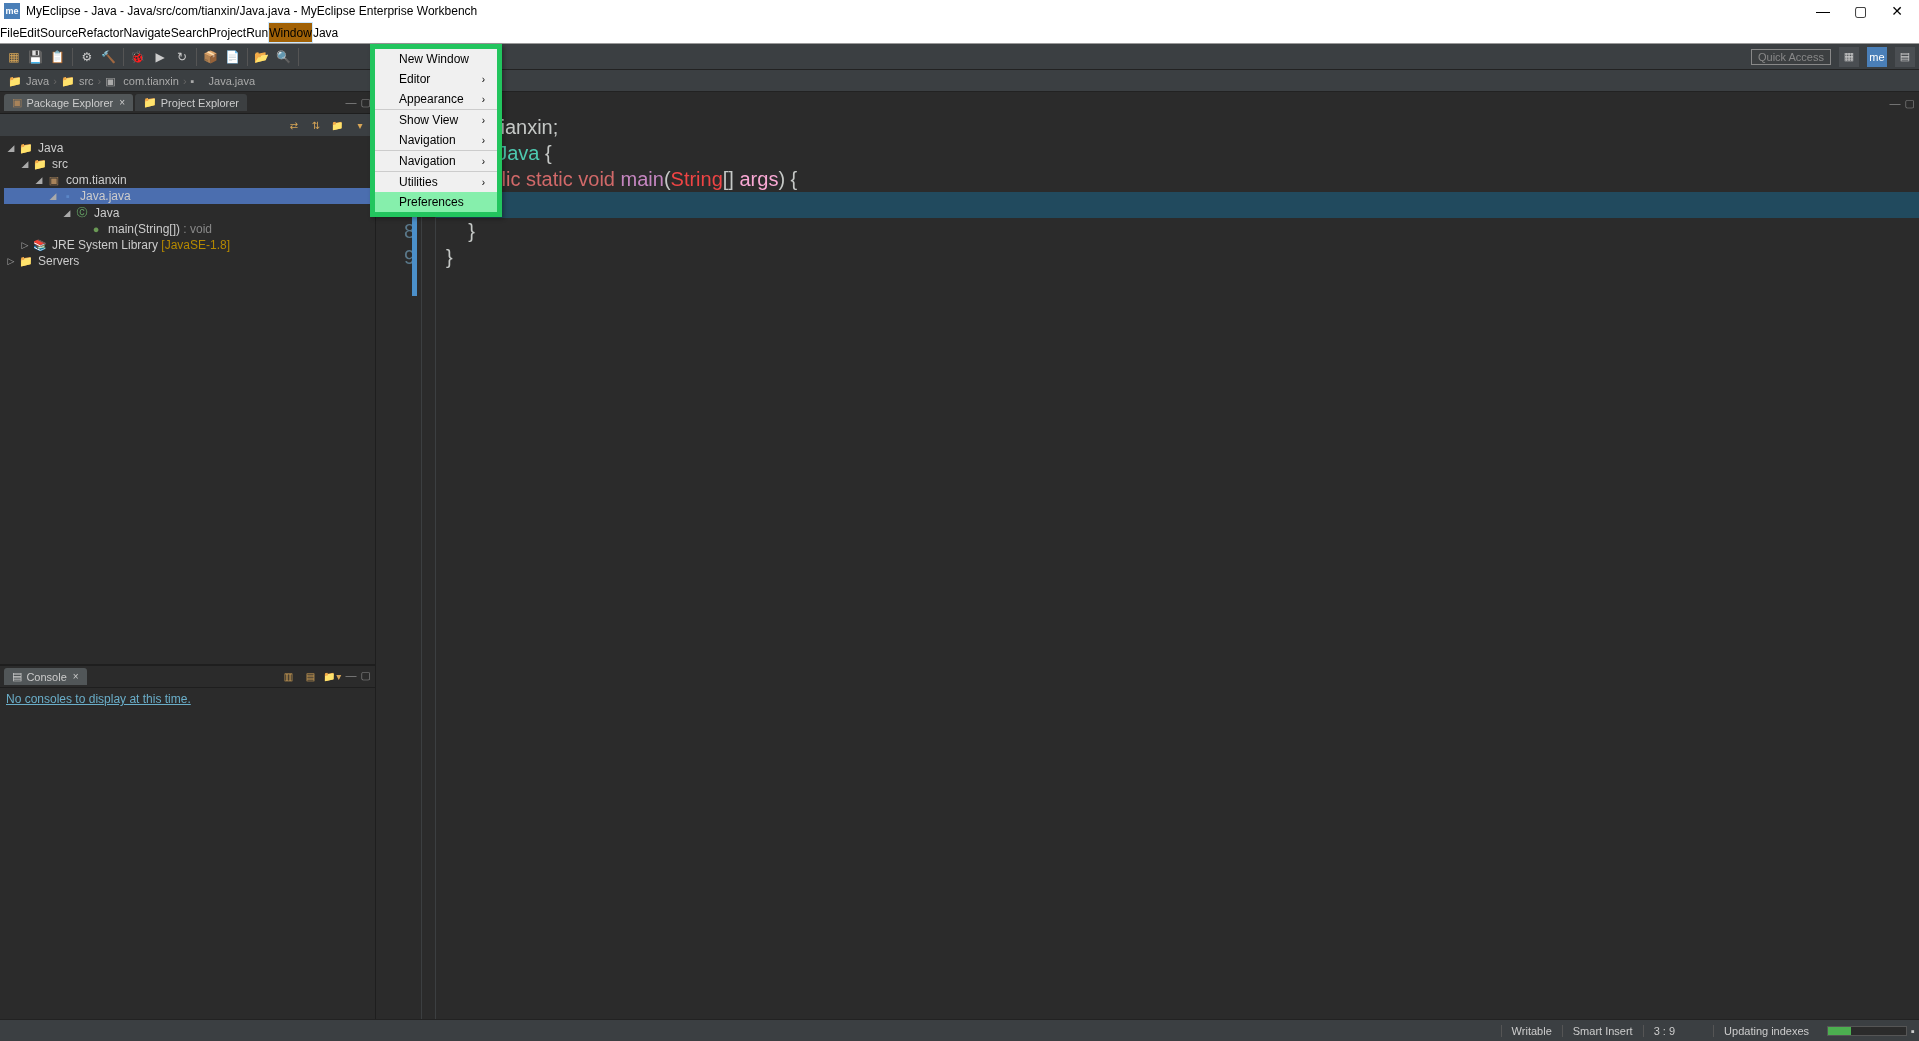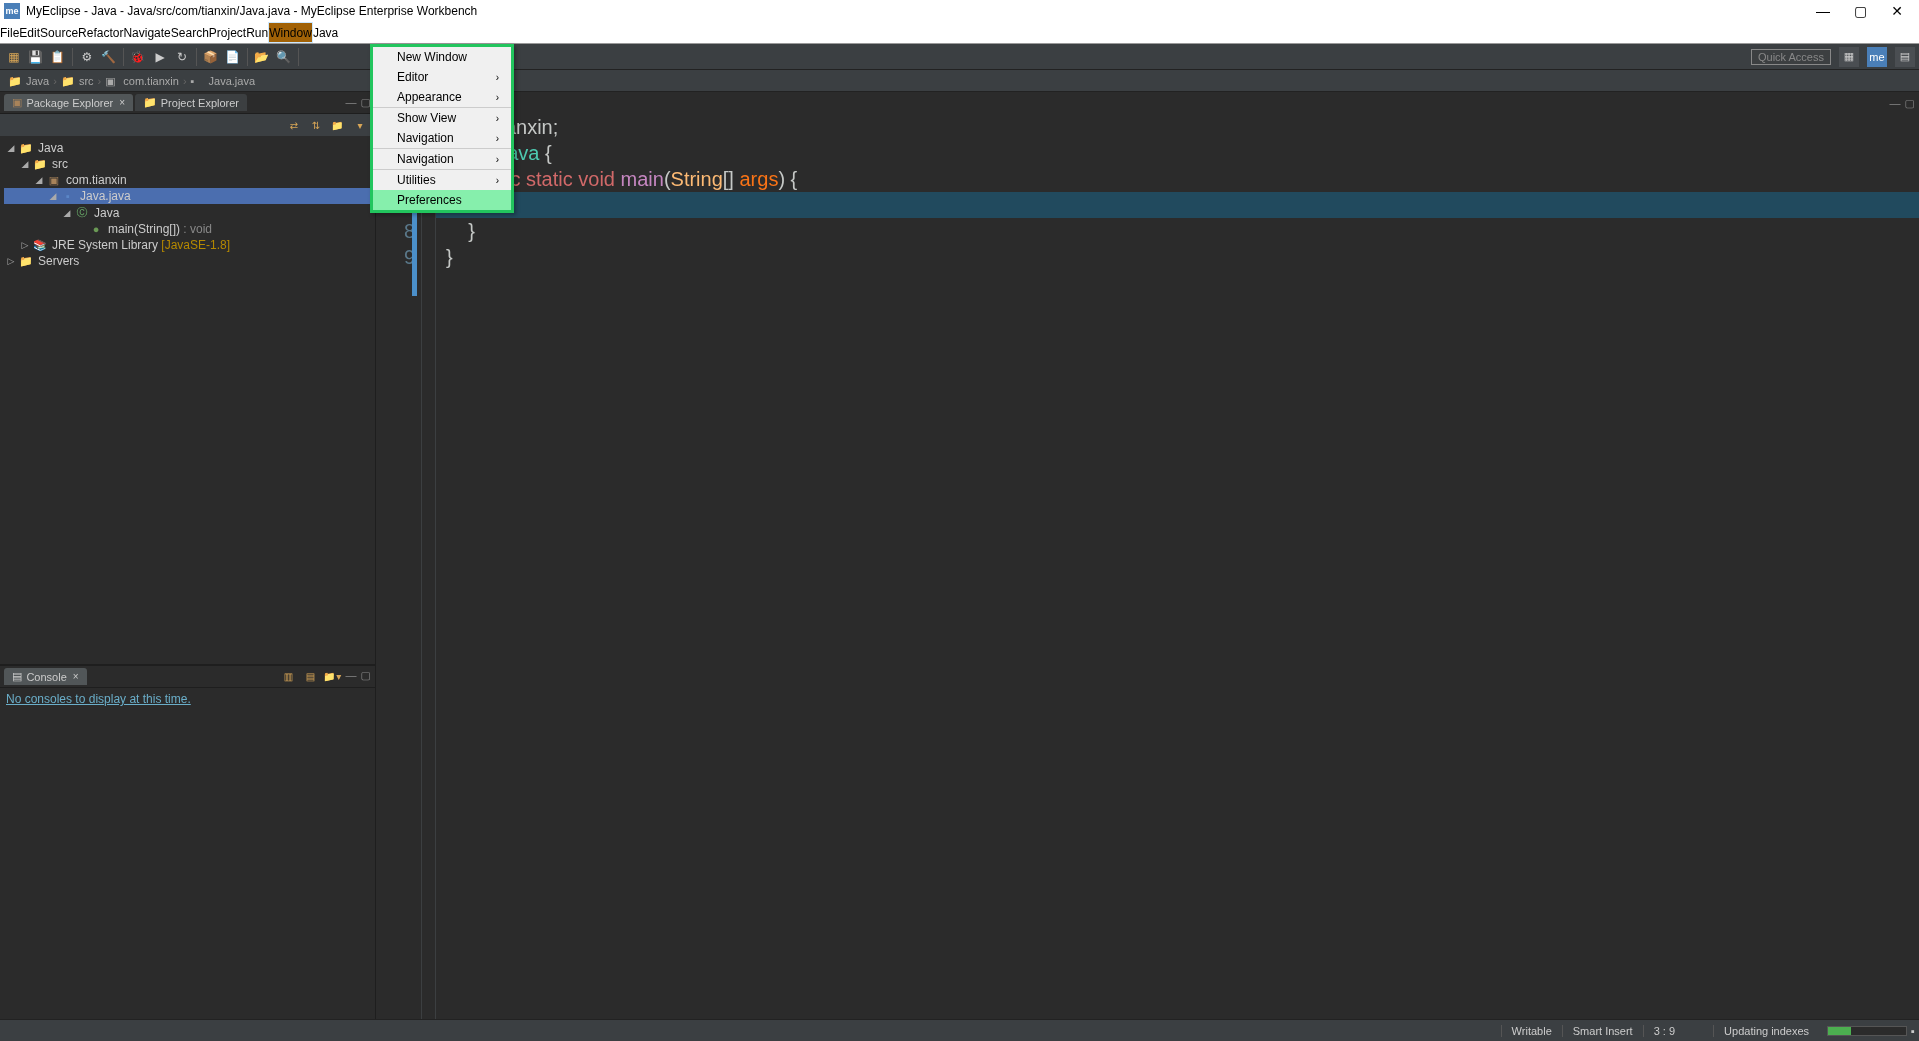--- a/index.html
+++ b/index.html
@@ -7,21 +7,21 @@
     
     .titlebar { background: #fff; color: #000; height: 22px; display: flex; align-items: center; padding: 0 4px; font-size: 12px; }
     .titlebar-icon { width: 16px; height: 16px; background: #4a7fb8; color: #fff; display: inline-flex; align-items: center; justify-content: center; font-size: 9px; font-weight: bold; margin-right: 6px; }
     .titlebar-controls { margin-left: auto; display: flex; gap: 24px; padding-right: 12px; font-size: 14px; }
     .titlebar-controls span { cursor: pointer; }
     
     .menubar { background: #fff; color: #000; height: 22px; display: flex; align-items: center; font-size: 12px; border-bottom: 1px solid #999; }
     .menubar-item { padding: 0 0; height: 100%; display: flex; align-items: center; cursor: pointer; }
     .menubar-item.active { background: #a16207; border: 1px solid #cce8ff; }
     
-    .dropdown { position: absolute; top: 44px; left: 370px; background: #f0f0f0; border: 3px solid #22c55e; font-size: 12px; width: 144px; z-index: 100; box-shadow: 2px 2px 4px rgba(0,0,0,0.3); text-align: center; }
+    .dropdown { position: absolute; top: 44px; left: 370px; background: #f0f0f0; border: 5px solid #22c55e; font-size: 12px; width: 132px; z-index: 100; box-shadow: 2px 2px 4px rgba(0,0,0,0.3); text-align: center; }
     .dropdown-item { padding: 3px 12px 3px 24px; display: flex; justify-content: space-between; align-items: center; cursor: pointer; color: #000; }
     .dropdown-item.selected { background: #86efac; }
     .dropdown-item .arrow { font-size: 10px; }
     .dropdown-sep { border-top: 1px solid #ccc; margin: 0; }
     
     .toolbar { background: #3b3f42; height: 26px; display: flex; align-items: center; padding: 0 4px; border-bottom: 1px solid #222; gap: 2px; }
     .toolbar-btn { width: 20px; height: 20px; display: inline-flex; align-items: center; justify-content: center; font-size: 12px; cursor: pointer; }
     .toolbar-sep { width: 1px; height: 18px; background: #555; margin: 0 2px; }
     .quick-access { margin-left: auto; border: 1px solid #888; padding: 1px 6px; font-size: 11px; color: #888; background: #3c3f41; }
     .persp-btn { width: 20px; height: 20px; background: #4a4e52; margin-left: 6px; display: inline-flex; align-items: center; justify-content: center; cursor: pointer; font-size: 11px; }
@@ -71,22 +71,22 @@
     .code-area { flex: 1; position: relative; padding-left: 10px; }
     .code-line { height: 26px; line-height: 26px; white-space: pre; }
     .highlight-line { position: absolute; left: 0; right: 0; height: 26px; background: #214a5e; }
     
     .kw { color: #d16969; }
     .pkg { color: #c5c8c6; }
     .kw2 { color: #dd6e8e; }
     .classn { color: #4ec9b0; }
     .punc { color: #c5c8c6; }
     .method { color: #c586c0; }
-    .type { color: #fdba74; }
-    .param { color: #f97316; text-align: center; }
+    .type { color: #ef4444; }
+    .param { color: #f9a8d4; text-align: center; }
     
     .statusbar { background: #3b3f42; height: 22px; display: flex; align-items: center; font-size: 11px; padding: 0 4px; border-top: 1px solid #222; position: absolute; bottom: 0; left: 0; right: 0; }
     .status-cell { padding: 0 10px; border-left: 1px solid #555; }
     .status-right { margin-left: auto; display: flex; align-items: center; }
     .progress { width: 80px; height: 10px; background: #2b2b2b; border: 1px solid #555; margin-left: 8px; position: relative; }
     .progress-fill { position: absolute; left: 0; top: 0; bottom: 0; width: 30%; background: #4caf50; }
     
     .ic-folder { color: #d8a657; }
     .ic-pack { color: #a8835a; }
     .ic-java { color: #5b87c7; }

